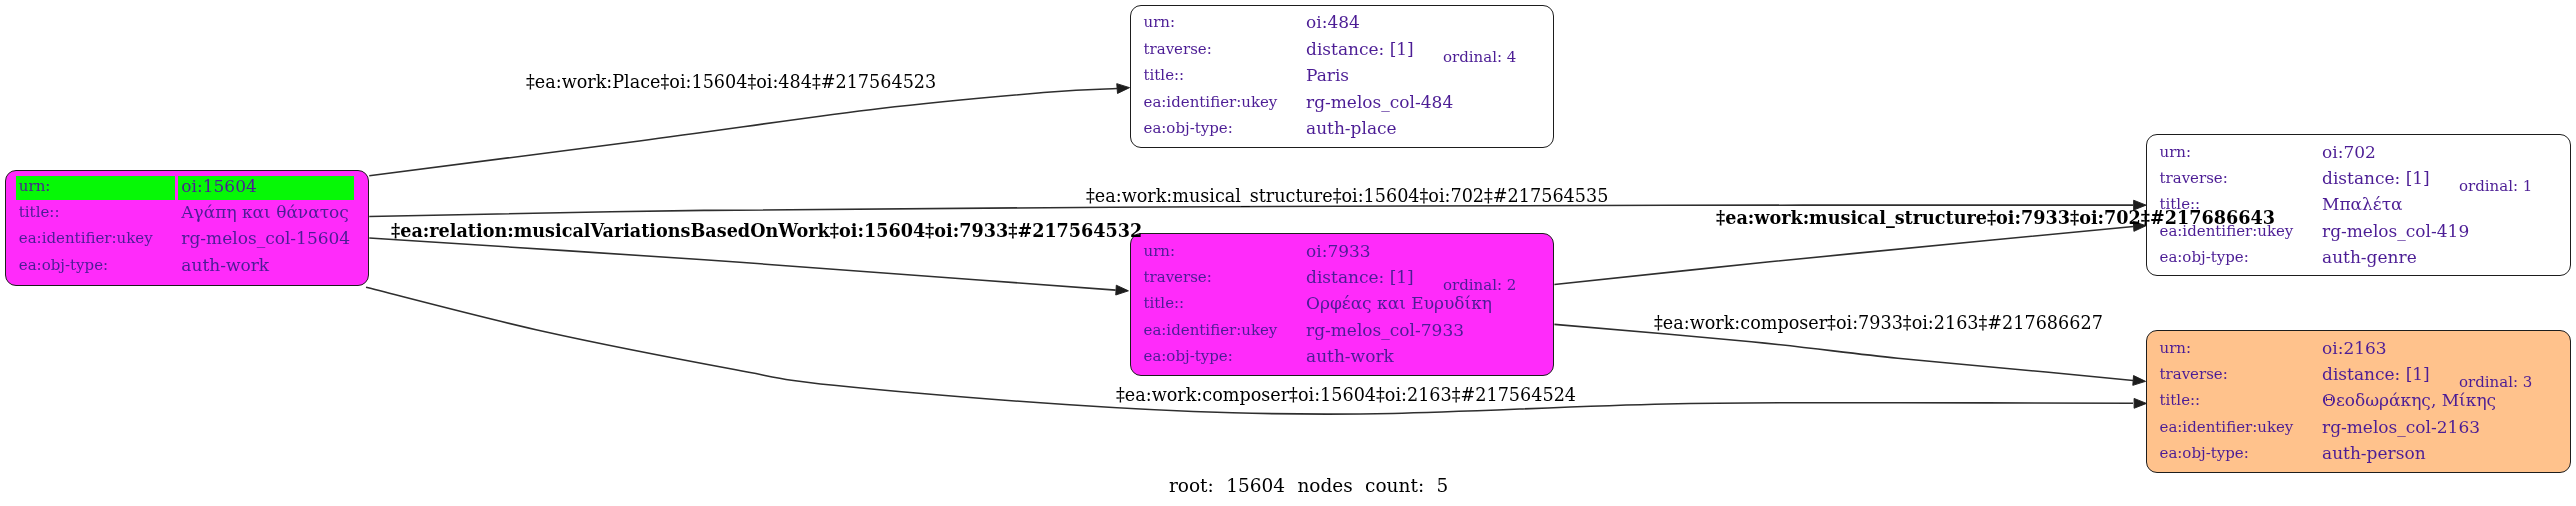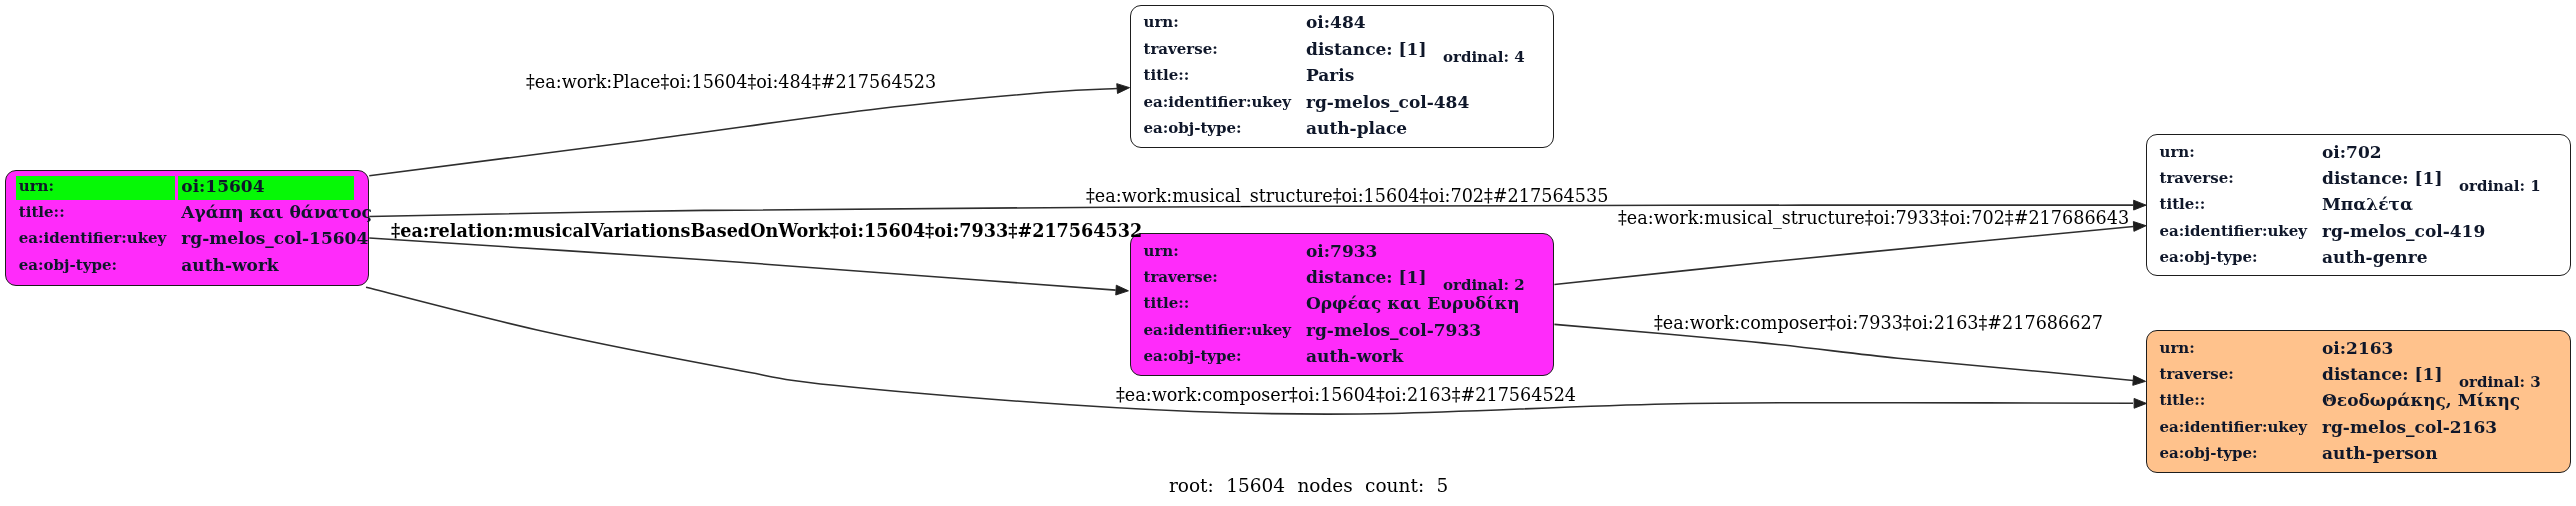--- a/index.html
+++ b/index.html
@@ -1,20 +1,20 @@
 <!DOCTYPE html>
 <html style="font-size:15px"><head>
 <meta charset="utf-8">
 <style>
   html,body{margin:0;padding:0;background:#ffffff;}
   #canvas{position:relative;width:2576px;height:507px;background:#ffffff;overflow:hidden;
           font-family:"DejaVu Serif",serif;}
   #edge-layer{position:absolute;left:0;top:0;width:2576px;height:507px;}
   .node{position:absolute;box-sizing:border-box;border:1.9px solid #1d1d1d;border-radius:11px;}
-  .node-row{position:absolute;left:0;right:0;height:26px;line-height:26px;font-size:17px;color:#0f172a;white-space:pre;font-weight:bold;}
+  .node-row{position:absolute;left:0;right:0;height:26px;line-height:26px;font-size:17px;color:#4c1d95;white-space:pre;}
   .cell-label{position:absolute;left:12.5px;font-size:15px;}
   .cell-value{position:absolute;left:175px;}
   .cell-ordinal{position:absolute;left:312px;font-size:15px;margin-top:8px;}
   .hl-rect{position:absolute;}
   .edge-label{position:absolute;font-size:17.6px;line-height:22px;color:#000;white-space:pre;text-align:right;}
   #graph-label{position:absolute;font-size:18.5px;line-height:22px;color:#000;white-space:pre;word-spacing:6.5px;}
 </style>
 </head>
 <body>
 
@@ -68,19 +68,19 @@
         <div class="node-row" style="top: 30px;"><span class="cell-label">traverse:</span><span class="cell-value">distance: [1]</span><span class="cell-ordinal">ordinal: 3</span></div>
         <div class="node-row" style="top: 56px;"><span class="cell-label">title::</span><span class="cell-value">Θεοδωράκης, Μίκης</span></div>
         <div class="node-row" style="top: 83px;"><span class="cell-label">ea:identifier:ukey</span><span class="cell-value">rg-melos_col-2163</span></div>
         <div class="node-row" style="top: 109px;"><span class="cell-label">ea:obj-type:</span><span class="cell-value">auth-person</span></div>
       </div>
     </div>
   <div id="labels-layer">
       <div class="edge-label" style="left: 526px; top: 71px;">‡ea:work:Place‡oi:15604‡oi:484‡#217564523</div>
       <div class="edge-label" style="left: 1086px; top: 185px;">‡ea:work:musical_structure‡oi:15604‡oi:702‡#217564535</div>
       <div class="edge-label" style="left: 391px; top: 220px; font-weight: bold;">‡ea:relation:musicalVariationsBasedOnWork‡oi:15604‡oi:7933‡#217564532</div>
-      <div class="edge-label" style="left: 1618px; top: 207px;">‡ea:work:musical_structure‡oi:7933‡oi:702‡#217686643</div>
+      <div class="edge-label" style="left: 1716px; top: 207px; font-weight: bold;">‡ea:work:musical_structure‡oi:7933‡oi:702‡#217686643</div>
       <div class="edge-label" style="left: 1654px; top: 312px;">‡ea:work:composer‡oi:7933‡oi:2163‡#217686627</div>
       <div class="edge-label" style="left: 1116px; top: 384px;">‡ea:work:composer‡oi:15604‡oi:2163‡#217564524</div>
     </div>
   <div id="graph-label" style="left: 1169px; top: 475px;">root: 15604 nodes count: 5</div>
 </div>
 
 
 </body></html>

